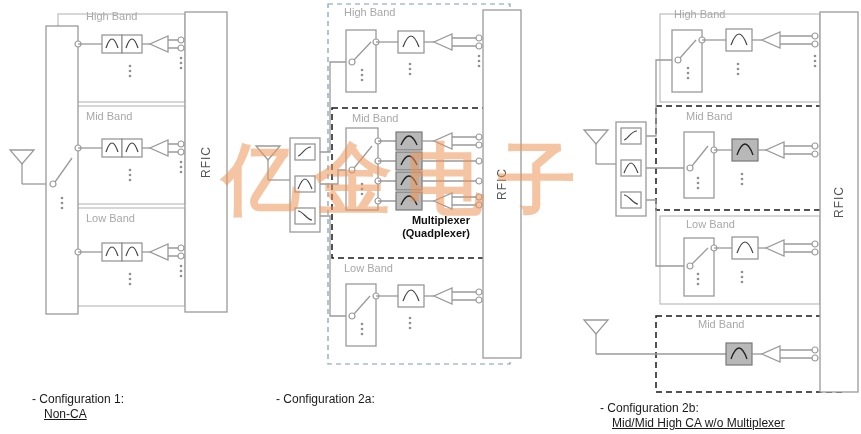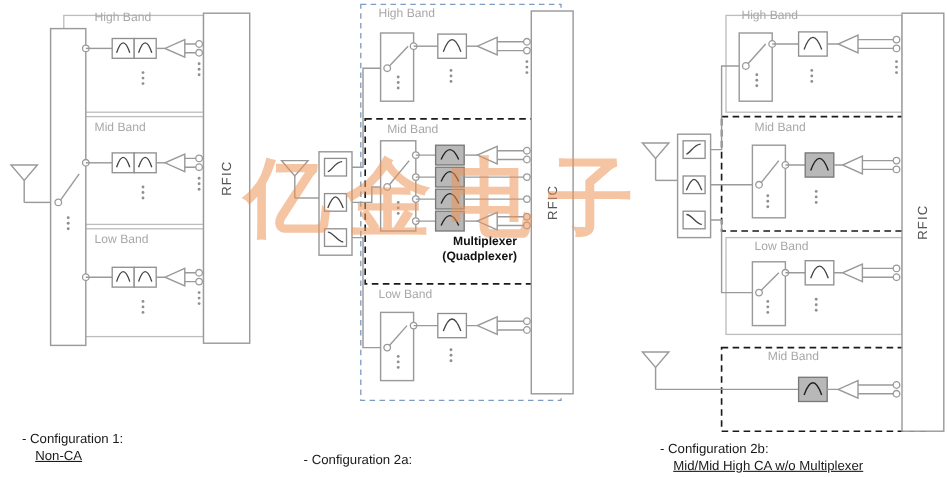--- a/index.html
+++ b/index.html
@@ -323,25 +323,25 @@
     </div>
 
 <div class="lbl" style="left:674px;top:8px">High Band</div>
 <div class="lbl" style="left:686px;top:110px">Mid Band</div>
 <div class="lbl" style="left:686px;top:218px">Low Band</div>
 <div class="lbl" style="left:698px;top:318px">Mid Band</div>
 <div class="rficlbl" style="left:820px;top:12px;width:38px;height:380px">
       <span>RFIC</span>
     </div>
 
-<div class="cap" style="left:20px;top:392px">
+<div class="cap" style="left:32px;top:392px">
   <div>- Configuration 1:</div>
   <div class="l2">Non-CA</div>
 </div>
-<div class="cap" style="left:276px;top:411px">
+<div class="cap" style="left:276px;top:392px">
   <div>- Configuration 2a:</div>
 </div>
 <div class="cap" style="left:600px;top:401px">
   <div>- Configuration 2b:</div>
   <div class="l2">Mid/Mid High CA w/o Multiplexer</div>
 </div>
 
 <div class="wm">亿金电子</div>
 
 </div>

